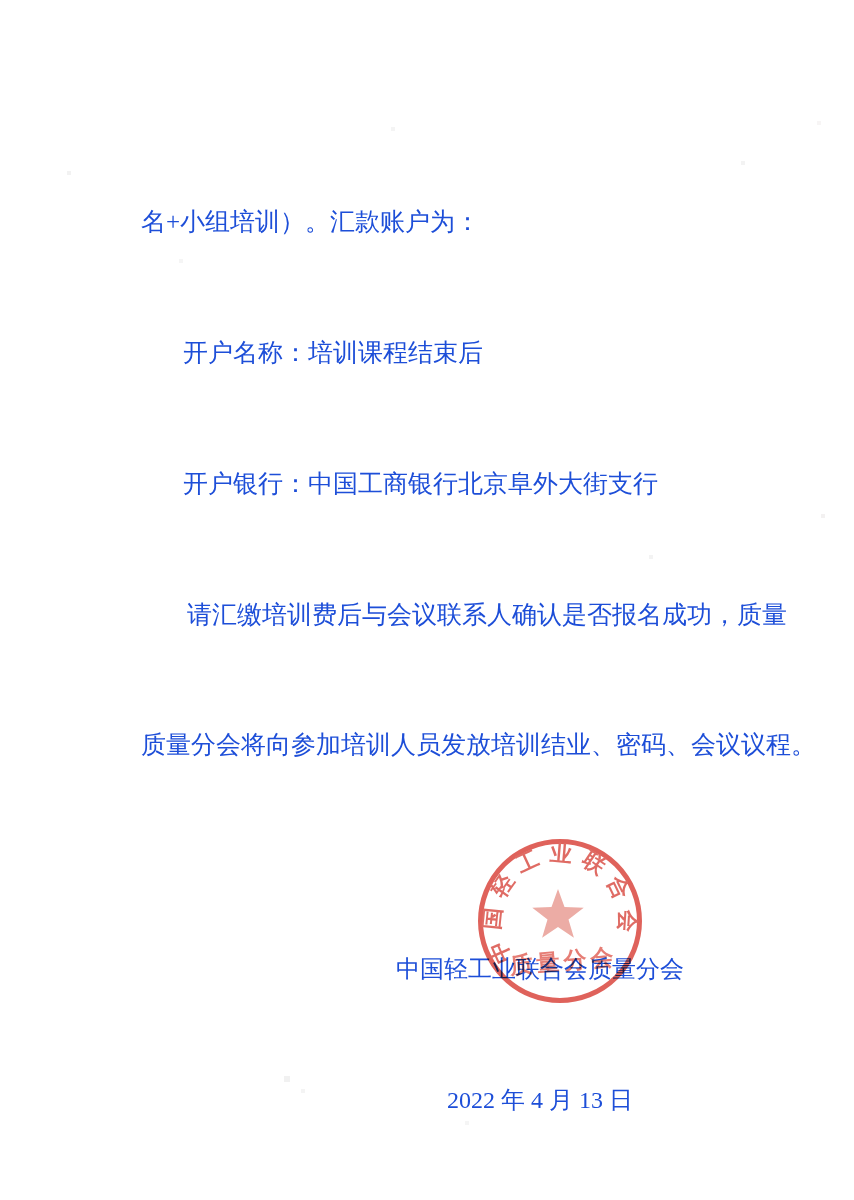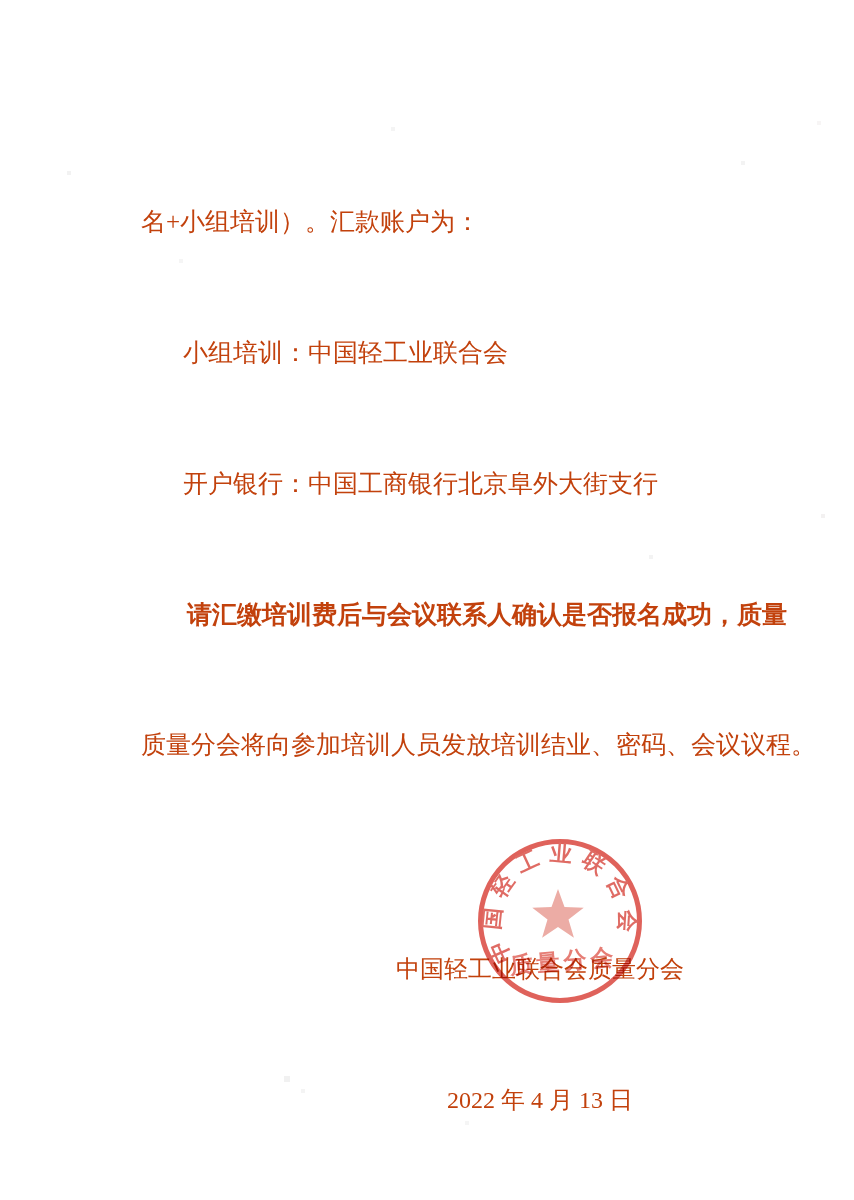--- a/index.html
+++ b/index.html
@@ -2,34 +2,34 @@
 <html><head>
 <meta charset="utf-8">
 <style>
   html,body{margin:0;padding:0;background:#888;}
   #page{
     position:relative;
     width:854px;height:1200px;
     background:#ffffff;
     overflow:hidden;
     font-family:"Liberation Serif","DejaVu Serif",serif;
-    color:#c2410c;
+    color:#1d4ed8;
   }
   
   .doc{
     position:absolute;
     left:141px;top:113px;width:690px;
     font-size:25px;
     line-height:43.6px;
     letter-spacing:0px;
     white-space:pre-wrap;
   }
   .line{min-height:43.6px;}
   .ind1{padding-left:42px;}
-  .ind2{padding-left:46px;font-weight:bold;}
+  .ind2{padding-left:46px;}
   
   .sig{
     position:absolute;
     left:210px;top:861px;width:660px;
     text-align:center;
     font-size:24px;
     line-height:43.6px;
     white-space:pre-wrap;
     z-index:2;
   }
@@ -60,21 +60,21 @@
       818px  122px 0 1px rgba(150,130,130,.08);
   }
 </style>
 </head>
 <body>
 
 <div id="page">
 
   <div class="doc">
     <div class="line">名+小组培训）。汇款账户为：</div>
-    <div class="line ind1">小组培训：中国轻工业联合会</div>
+    <div class="line ind1">开户名称：培训课程结束后</div>
     <div class="line ind1">开户银行：中国工商银行北京阜外大街支行</div>
     <div class="line ind2">请汇缴培训费后与会议联系人确认是否报名成功，质量</div>
     <div class="line">质量分会将向参加培训人员发放培训结业、密码、会议议程。</div>
     
     
     
     
     
     
     

